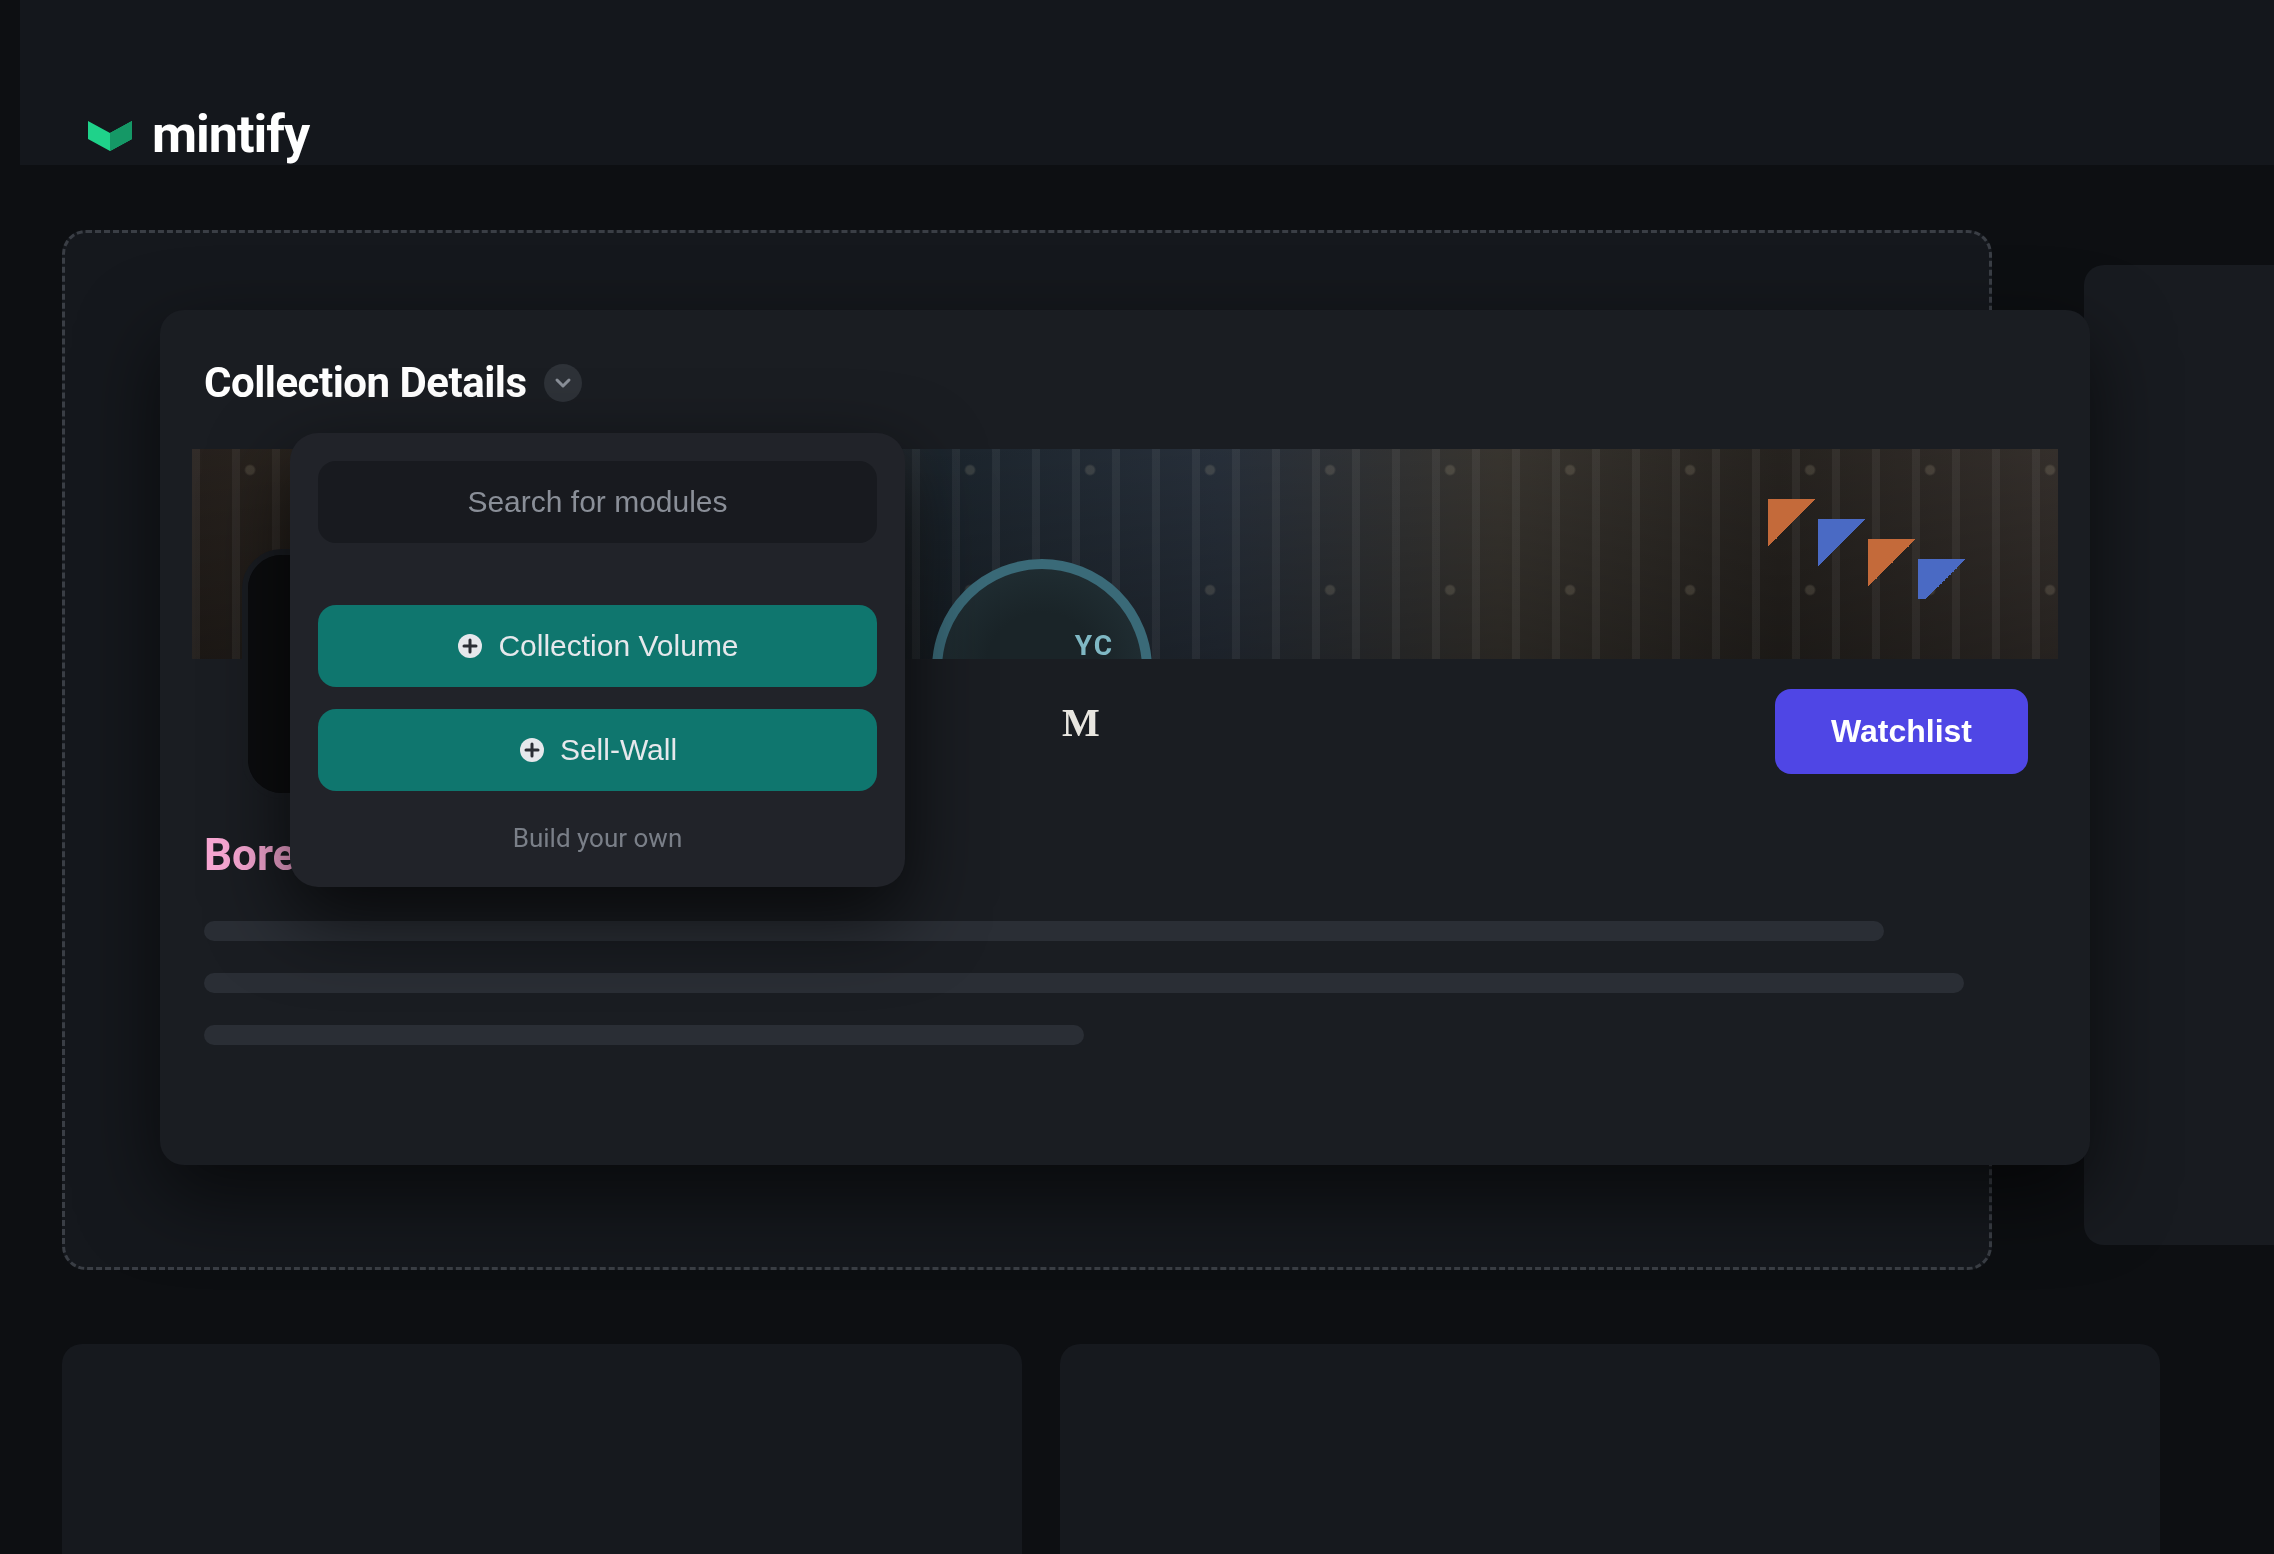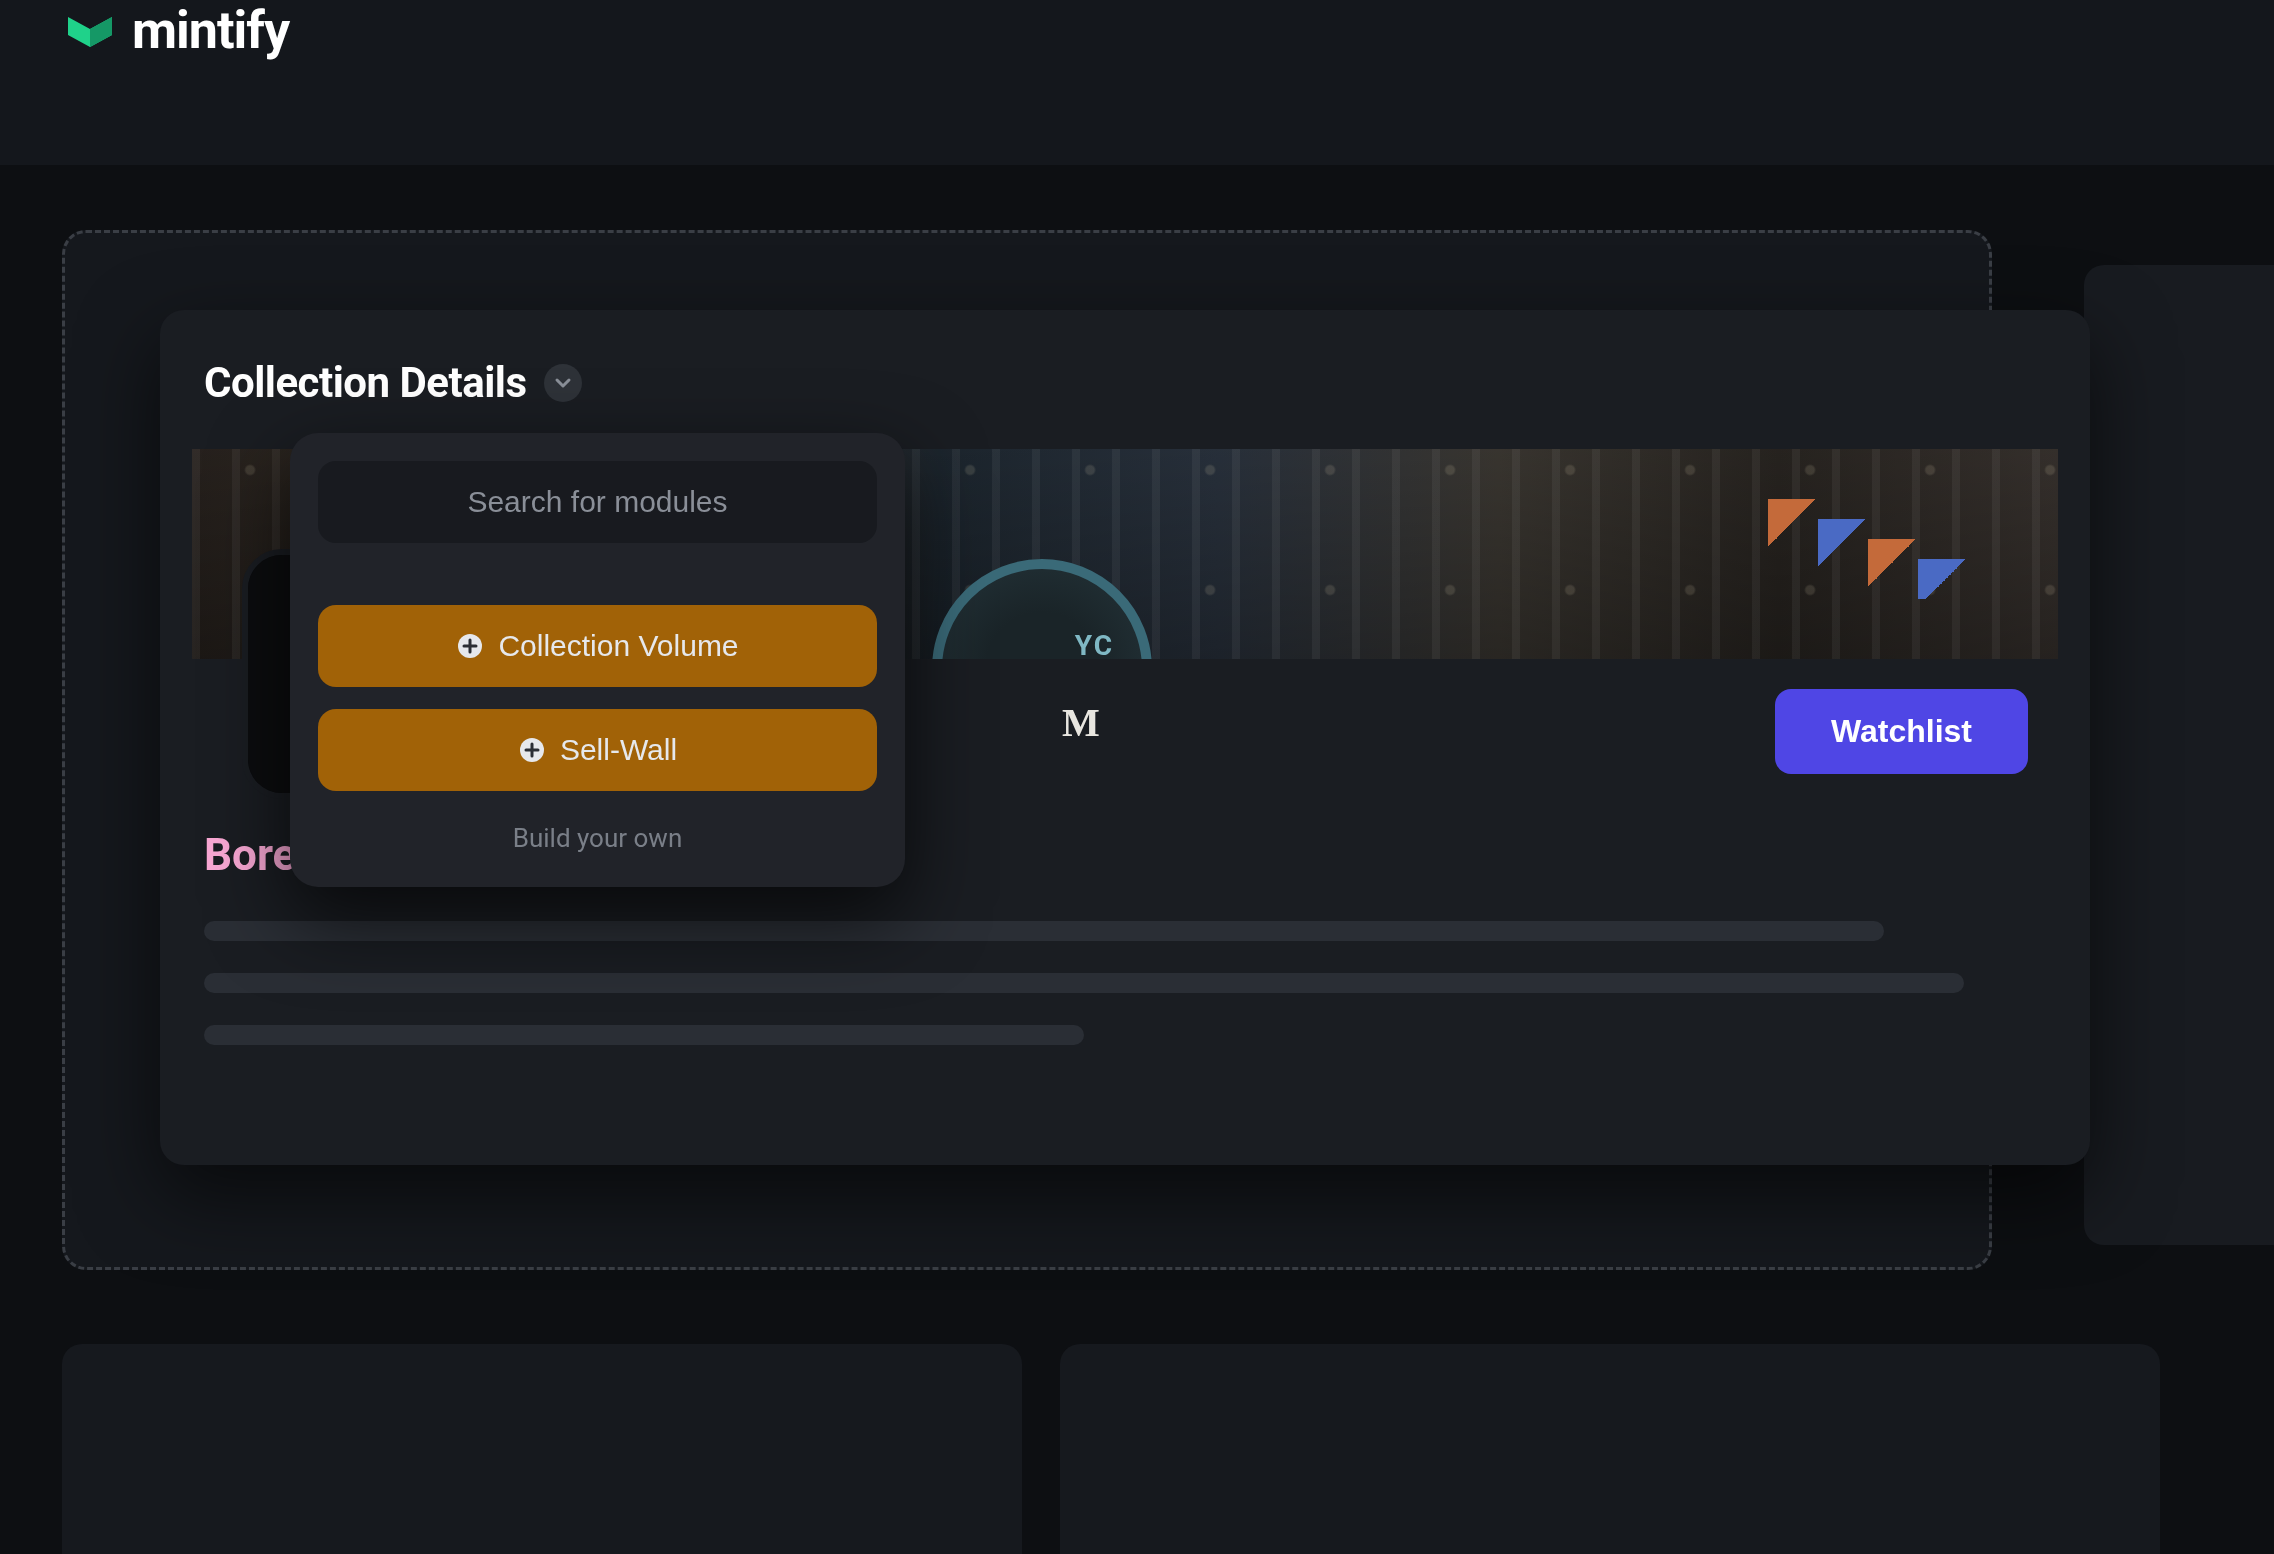--- a/index.html
+++ b/index.html
@@ -10,22 +10,23 @@
   width: 2274px;
   height: 1554px;
   overflow: hidden;
 }
 
 
 .header {
   height: 165px;
   background: #14171c;
   display: flex;
-  align-items: flex-start;
+  align-items: flex-end;
   padding-left: 62px;
+  margin-left: 20px;
 }
 .logo {
   display: flex;
   align-items: center;
   gap: 14px;
 }
 .logo-icon svg { display: block; }
 .logo-text {
   font-size: 52px;
   font-weight: 700;
@@ -242,21 +243,21 @@
   border-radius: 18px;
   padding: 24px;
   font-size: 30px;
   color: #ffffff;
   text-align: center;
 }
 .search-input::placeholder { color: #8a8f98; }
 .module-gap { height: 18px; }
 .module-btn {
   width: 100%;
-  background: #a16207;
+  background: #0f766e;
   border: none;
   border-radius: 18px;
   padding: 24px;
   font-size: 30px;
   color: #e6e8ec;
   display: flex;
   align-items: center;
   justify-content: center;
   gap: 14px;
   cursor: pointer;

